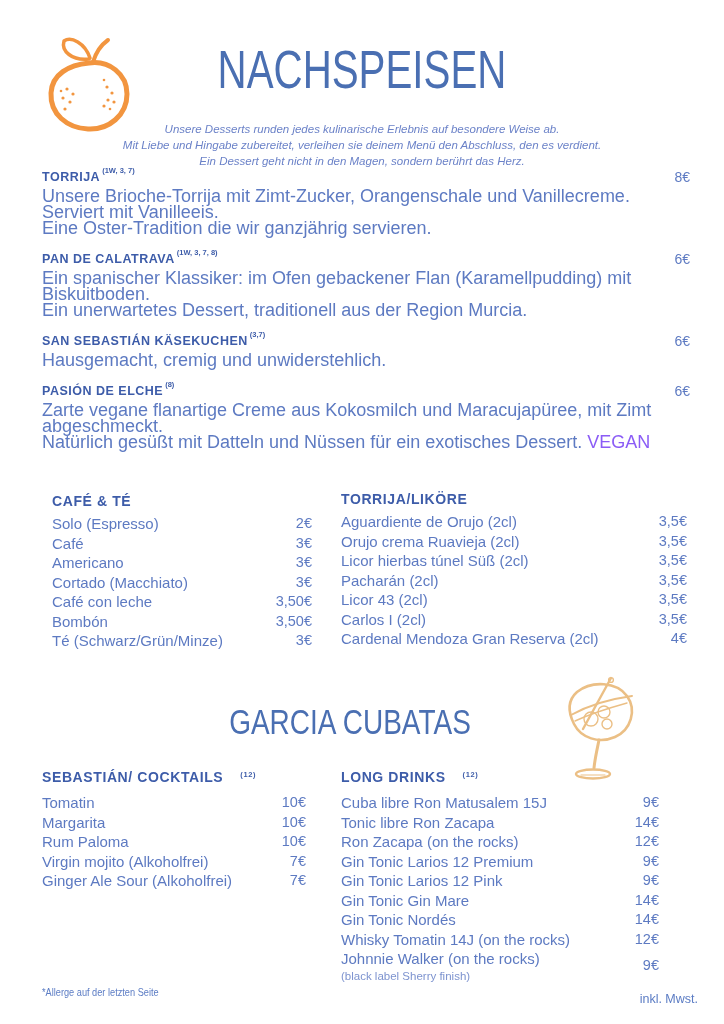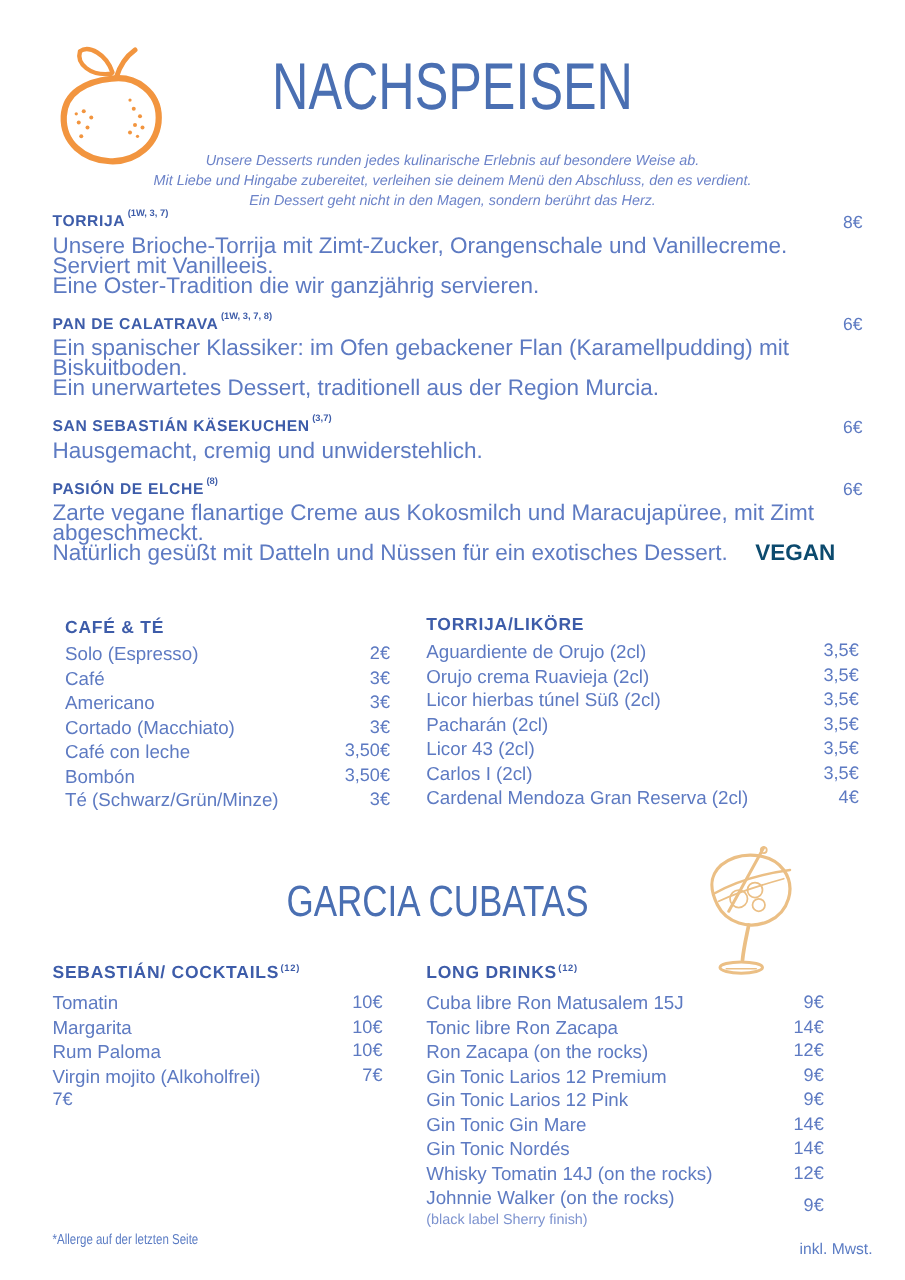--- a/index.html
+++ b/index.html
@@ -29,34 +29,34 @@
   .d-item{margin-bottom:14px;}
   .d-row{display:flex;justify-content:space-between;align-items:flex-start;}
   .d-name{
     font-weight:700;font-size:12.5px;line-height:18px;color:#3d5ca9;
     letter-spacing:0.5px;
   }
   .d-sup{font-size:7.5px;font-weight:700;position:relative;top:-8px;margin-left:2px;letter-spacing:0;}
   .d-sup:empty{display:none;}
   .d-price{font-size:14px;line-height:18px;color:#5d7ac2;white-space:nowrap;}
   .d-desc{font-size:18px;line-height:16px;color:#5d7ac2;}
-  .vegan{color:#0c4a6e;font-weight:700;margin-left:22px;}
+  .vegan{color:#8b5cf6;font-weight:400;margin-left:5px;}
   .vegan:empty{display:none;}
 
   
   .col{position:absolute;}
   .col-cafe{left:52px;top:492px;width:260px;}
   .col-licores{left:341px;top:490px;width:346px;}
   .col-cocktails{left:42px;top:768px;width:264px;}
   .col-longdrinks{left:341px;top:768px;width:318px;}
   .col-title{
     font-size:14px;font-weight:700;color:#3d5ca9;letter-spacing:0.6px;
     line-height:18px;margin-bottom:4px;white-space:nowrap;
   }
-  .t-sup{font-size:7.5px;font-weight:700;position:relative;top:-5px;margin-left:1px;}
+  .t-sup{font-size:7.5px;font-weight:700;position:relative;top:-5px;margin-left:17px;}
   .menu-row{
     display:flex;justify-content:space-between;align-items:center;
     font-size:15px;line-height:19.5px;color:#5d7ac2;
   }
   .m-name-wrap{display:flex;flex-direction:column;}
   .m-price{white-space:nowrap;font-size:14.5px;}
   .sub{font-size:11.5px;line-height:14px;color:#7d93cf;}
   .sub:empty{display:none;}
 
   
@@ -270,20 +270,21 @@
           <span class="m-name">Rum Paloma</span>
           <span class="m-price">10€</span>
         </div>
 
         <div class="menu-row">
           <span class="m-name">Virgin mojito (Alkoholfrei)</span>
           <span class="m-price">7€</span>
         </div>
 
         <div class="menu-row">
+          <span class="m-name">Ginger Ale Sour (Alkoholfrei)</span>
           <span class="m-price">7€</span>
         </div>
       </div>
   </div>
 
   <div class="col col-longdrinks">
     <div class="col-title"><span>LONG DRINKS</span><span class="t-sup">(12)</span></div>
     <div>
 
         <div class="menu-row">

